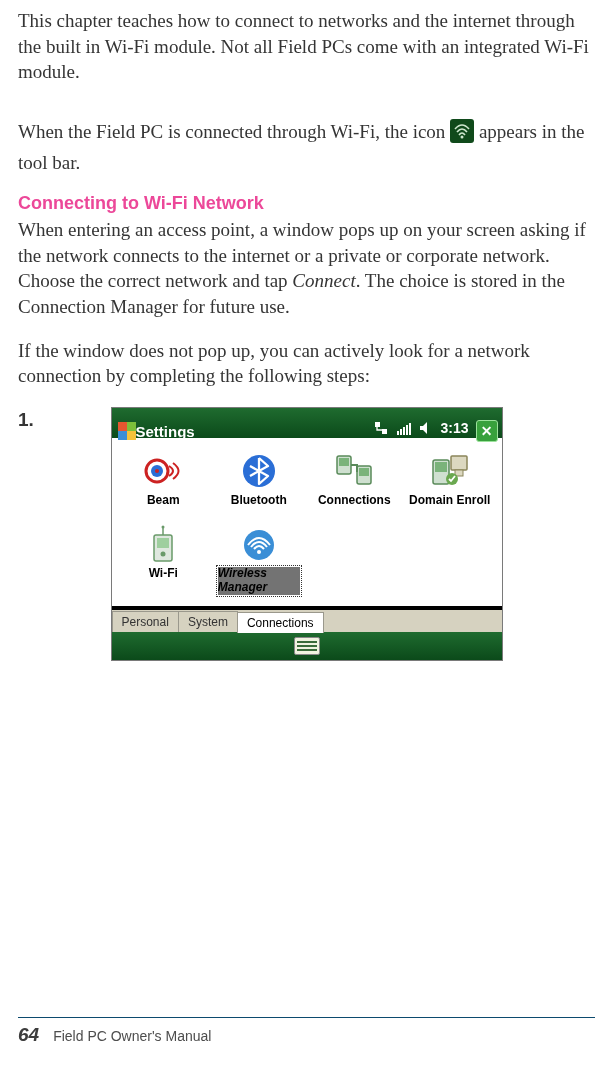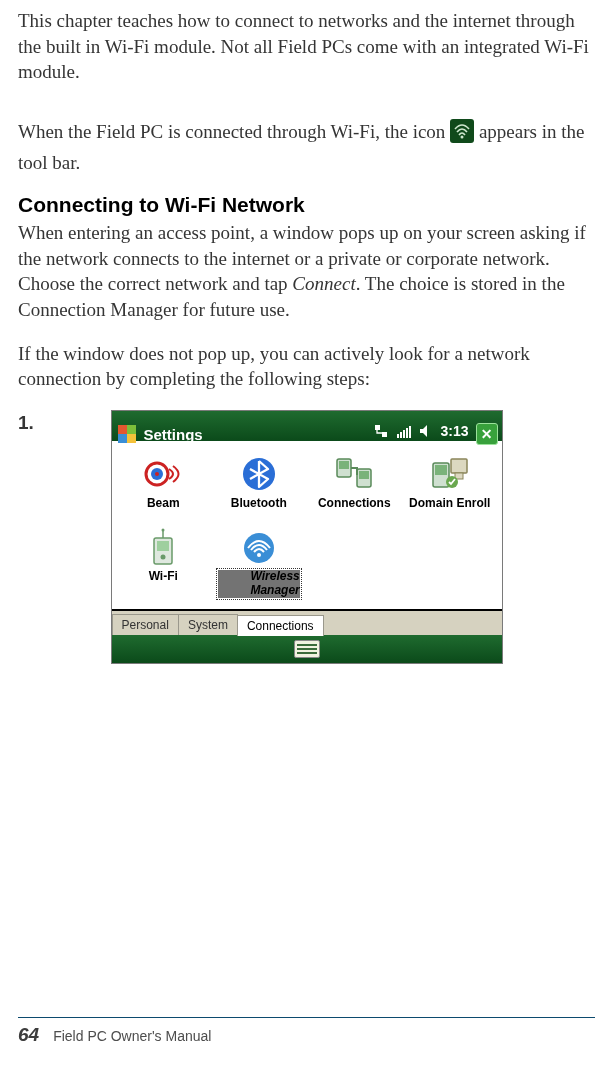--- a/index.html
+++ b/index.html
@@ -30,22 +30,22 @@
     line-height: 1.35;
     margin-bottom: 18px;
   }
   .inline-icon {
     display: inline-block;
     vertical-align: -5px;
   }
   .h2 {
     font-family: "Segoe UI", "Myriad Pro", Arial, sans-serif;
     font-weight: 700;
-    font-size: 21px;
-    color: #000000;
+    font-size: 18px;
+    color: #ec4899;
     margin-bottom: 3px;
   }
   .italic { font-style: italic; }
   .ol {
     font-size: 19px;
     line-height: 1.35;
     padding-left: 30px;
     margin-bottom: 8px;
   }
   .ol .num {
@@ -69,21 +69,21 @@
     background: #fff;
     user-select: none;
   }
   .wm-title {
     display: flex;
     align-items: center;
     height: 30px;
     background: linear-gradient(#1f6b2f, #0b4a1a);
     color: #fff;
     padding: 16px 4px 0 6px;
-    gap: 8px;
+    gap: 0;
   }
   .wm-title .start-flag {
     width: 18px; height: 18px;
     display: inline-flex;
     flex-wrap: wrap;
   }
   .wm-title .start-flag span { width: 9px; height: 9px; }
   .sf-r { background: #e35730; }
   .sf-g { background: #7cbf3a; }
   .sf-b { background: #3a8ed6; }
@@ -110,21 +110,21 @@
     column-gap: 4px;
     justify-items: center;
     align-items: start;
     min-height: 152px;
   }
   .wm-item {
     width: 86px;
     display: flex;
     flex-direction: column;
     align-items: center;
-    text-align: right;
+    text-align: left;
     font-size: 12px;
     line-height: 1.15;
     color: #000;
     font-weight: 700;
     padding: 3px 2px;
   }
   .wm-item .ico {
     width: 44px; height: 40px;
     display: flex; align-items: center; justify-content: center;
     margin-bottom: 3px;
@@ -136,21 +136,21 @@
     outline: 1px dotted #333;
     outline-offset: 1px;
     background: #737373;
     font-style: italic;
   }
   .wm-tabs {
     display: flex;
     align-items: flex-end;
     height: 26px;
     background: #d6d2c0;
-    border-top: 2px solid #000000;
+    border-top: 4px solid #000000;
     padding-top: 2px;
   }
   .wm-tab {
     padding: 3px 9px 3px 9px;
     font-size: 12px;
     color: #333;
     background: #d6d2c0;
     border: 1px solid #9a988c;
     border-bottom: none;
     margin-right: -1px;

